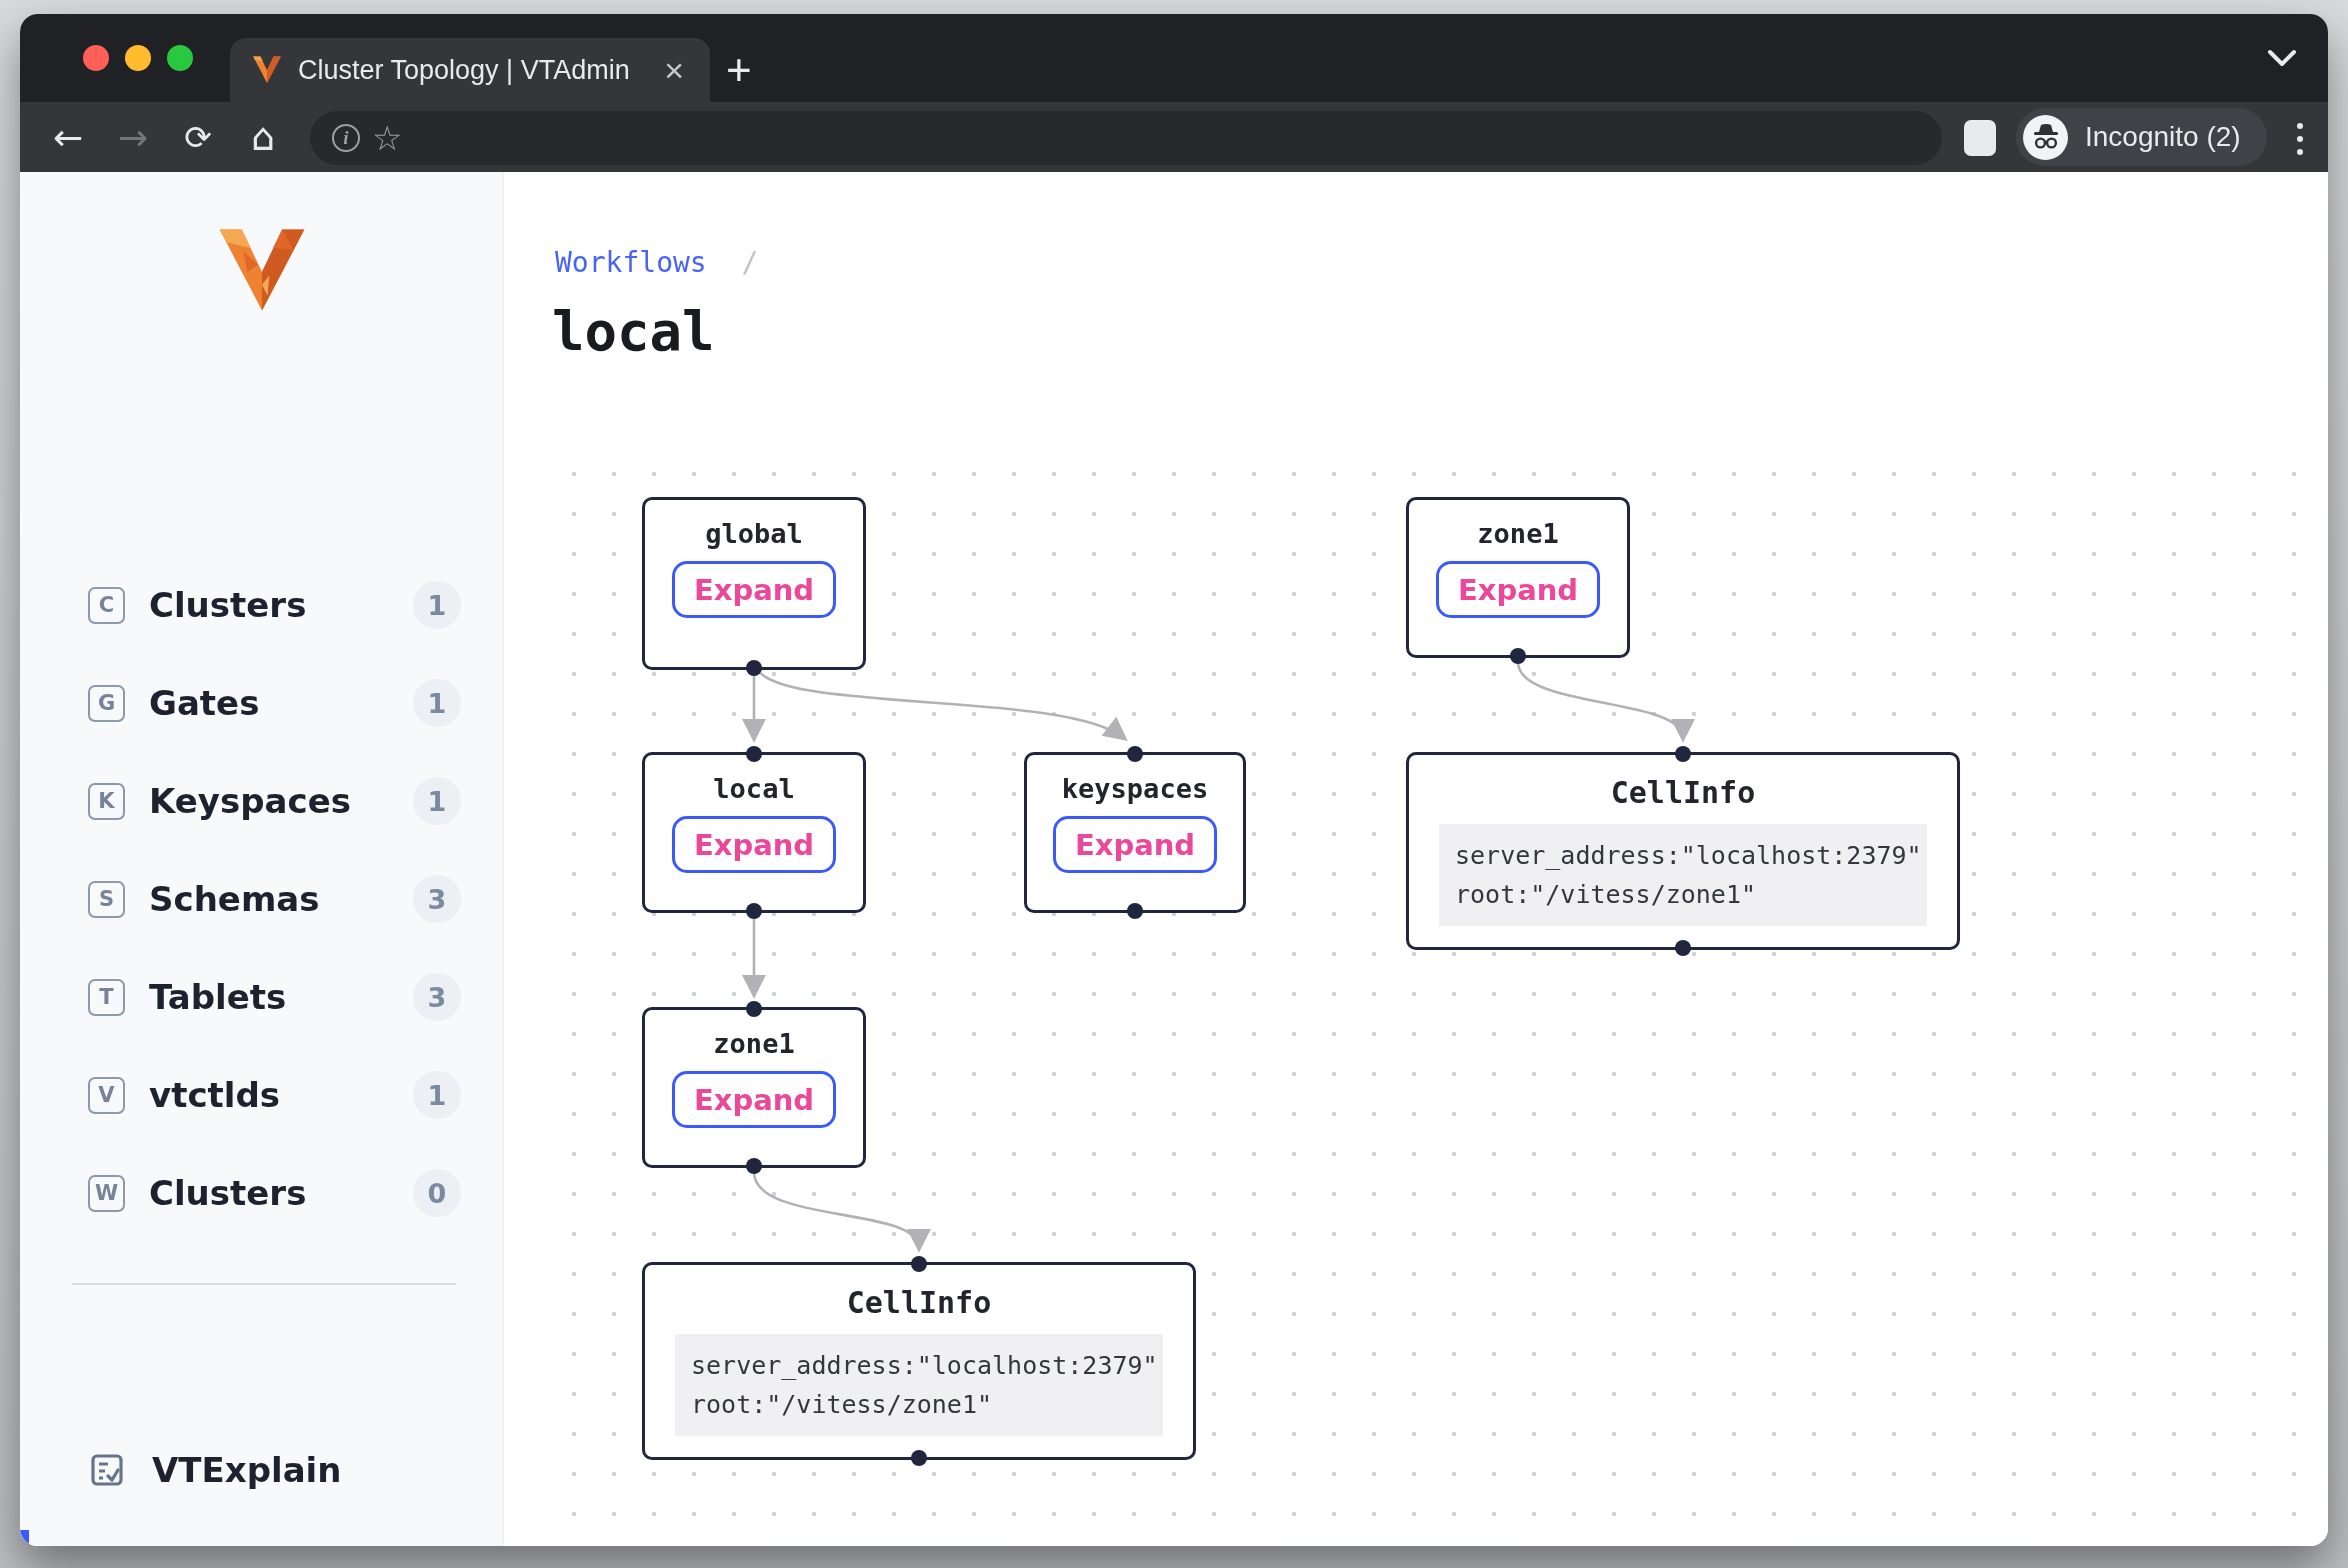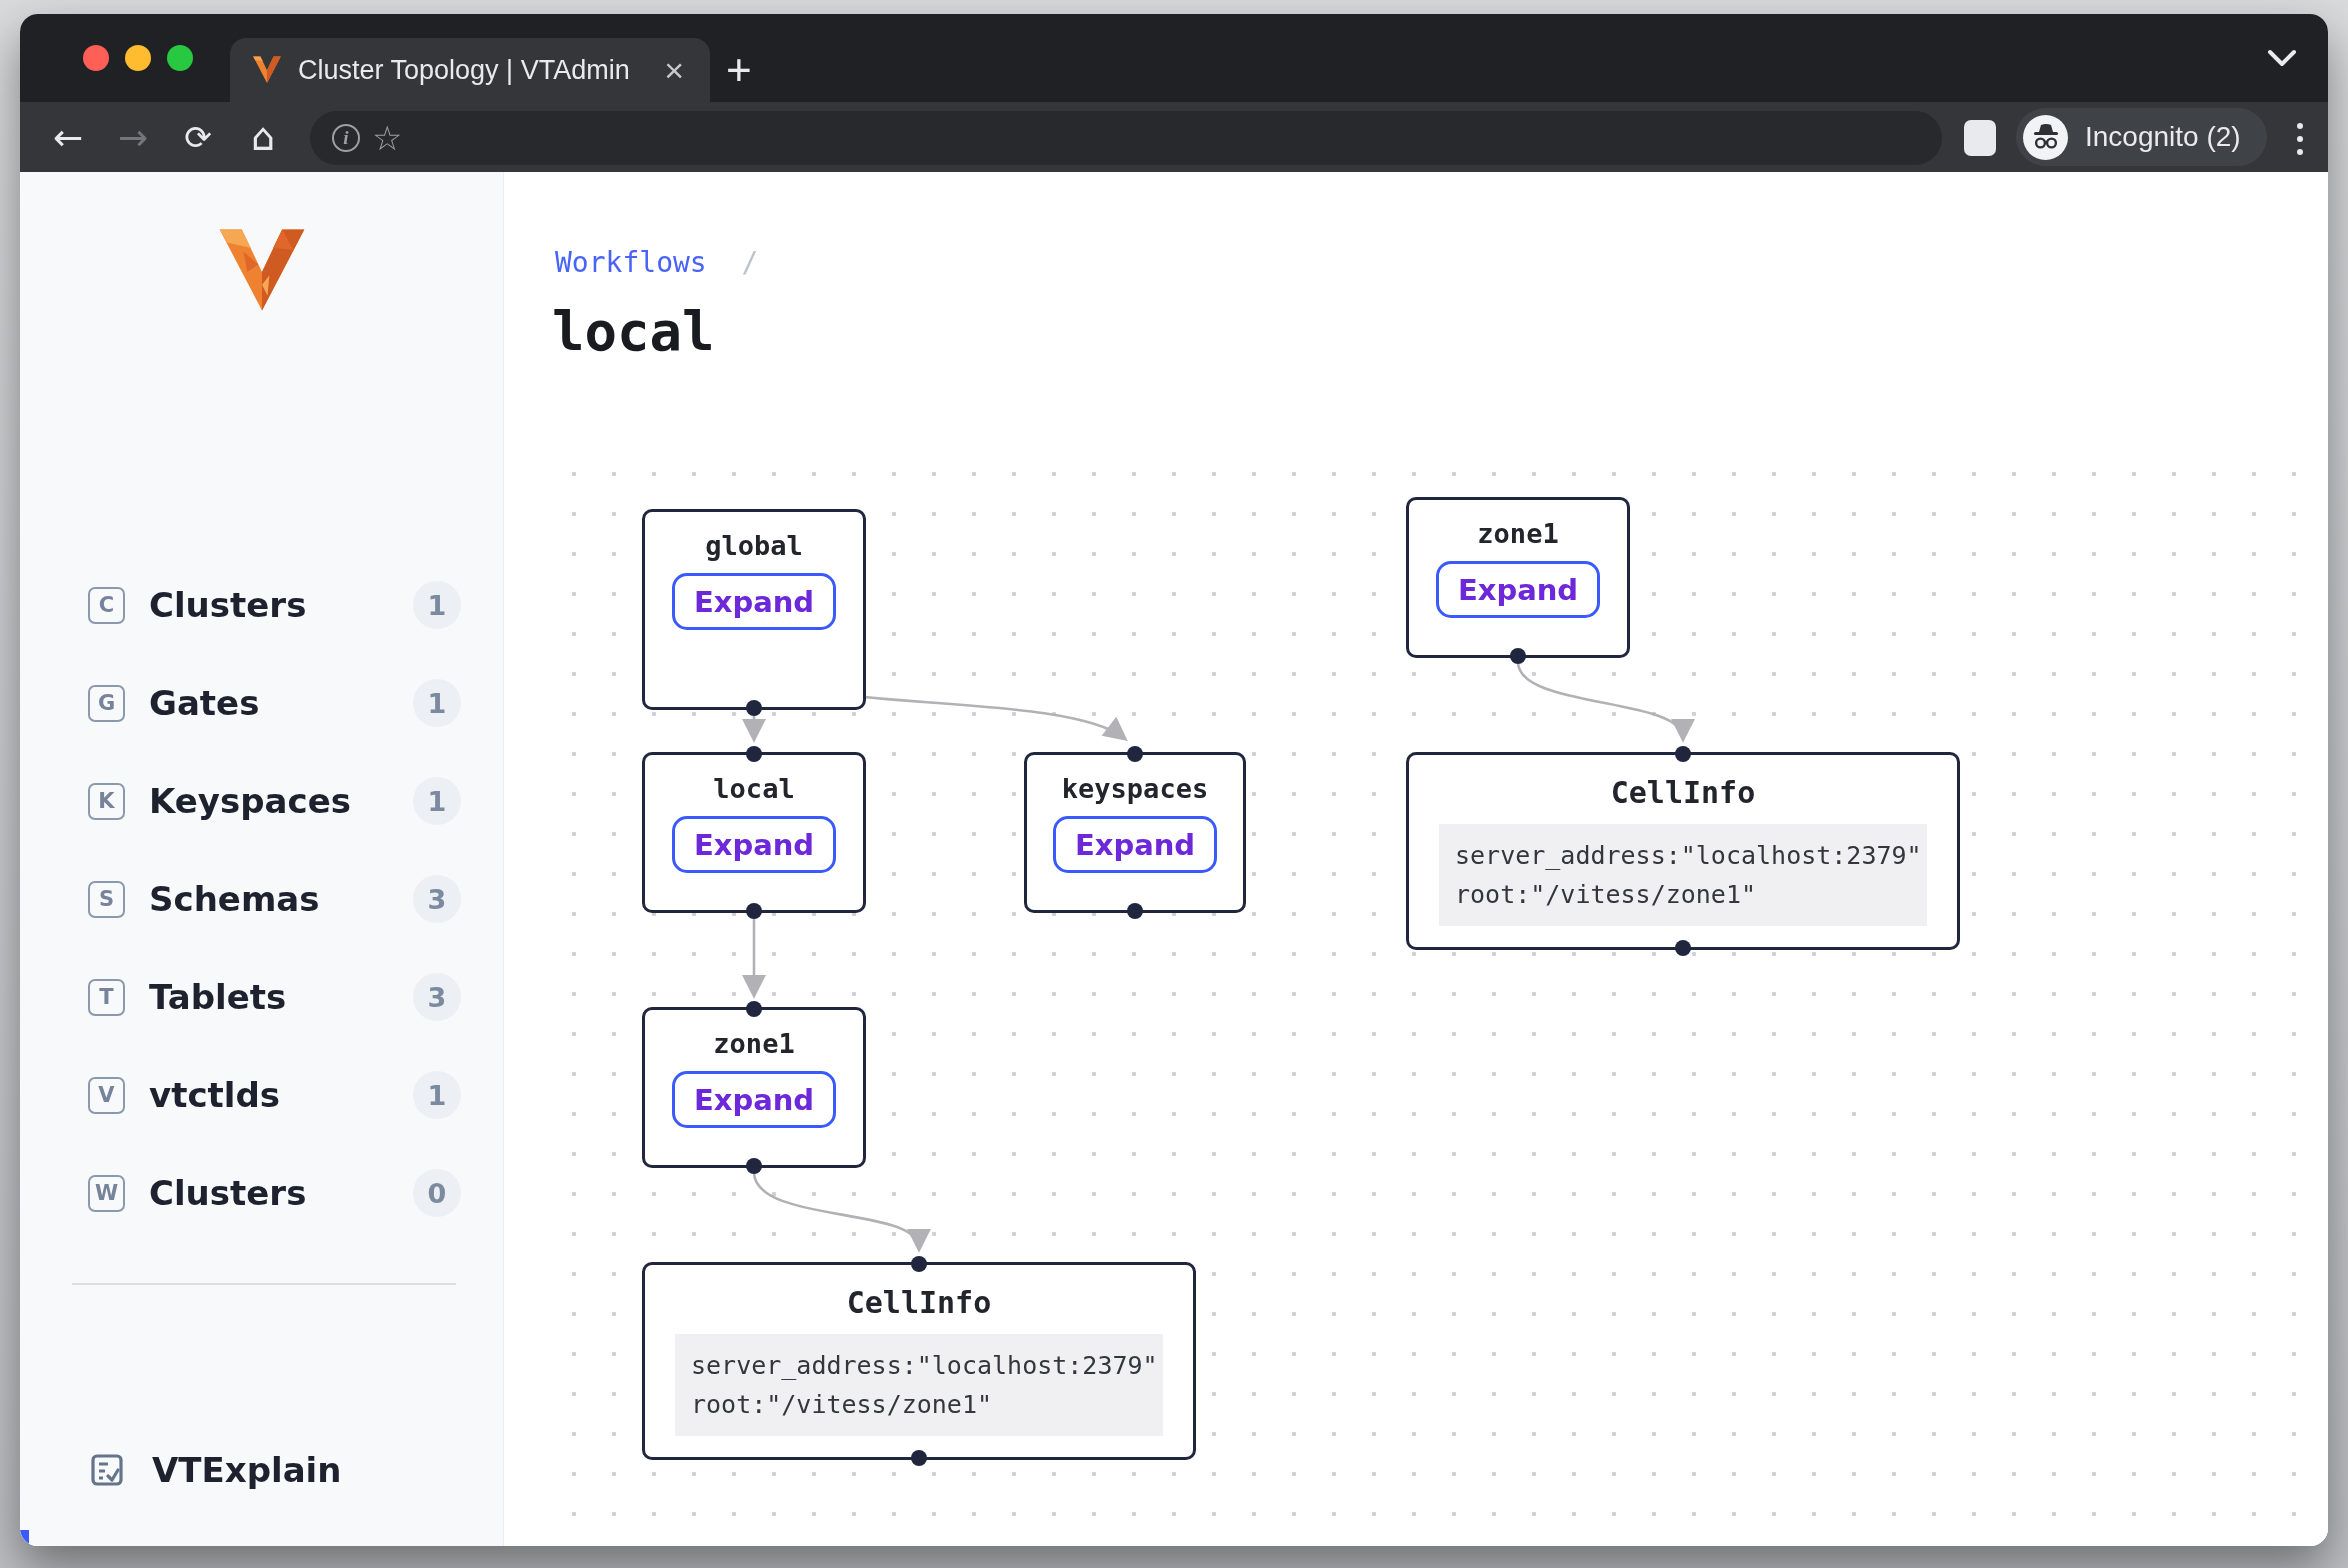--- a/index.html
+++ b/index.html
@@ -87,32 +87,32 @@
                 font-weight:bold; font-size:54px; color:#191b20; }
 
   .dots-bg { position:absolute; left:36px; top:298px; right:0; bottom:0;
              background-image:radial-gradient(circle, #cfd1d7 2px, transparent 2.5px);
              background-size:40px 40px; background-position:14px 24px; }
 
   .edges { position:absolute; left:0; top:0; width:1824px; height:1374px; }
 
   
   .gnode { position:absolute; background:#fff; border:3px solid #20263d; border-radius:10px; }
-  .n-global    { left:138px; top:337px; width:224px; height:201px; }
+  .n-global    { left:138px; top:325px; width:224px; height:173px; }
   .n-zone1t    { left:902px; top:325px; width:224px; height:161px; }
   .n-cells     { left:138px; top:580px; width:224px; height:161px; }
   .n-keyspaces { left:520px; top:580px; width:222px; height:161px; }
   .n-cellinfoR { left:902px; top:580px; width:554px; height:198px; }
   .n-zone1b    { left:138px; top:835px; width:224px; height:161px; }
   .n-cellinfoB { left:138px; top:1090px; width:554px; height:198px; }
 
   .gnode .ntitle { margin-top:18px; text-align:center; font-family:"DejaVu Sans Mono", monospace;
                    font-weight:bold; font-size:27px; color:#23252c; }
   .expand-btn { display:block; margin:12px auto 0; width:164px; height:57px; background:#fff;
-                border:3px solid #3b5afd; border-radius:15px; color:#6d28d9;
+                border:3px solid #3b5afd; border-radius:15px; color:#ec4899;
                 font-family:"DejaVu Sans", sans-serif; font-weight:bold; font-size:29px; }
   .info-title { margin-top:20px; text-align:center; font-family:"DejaVu Sans Mono", monospace;
                 font-weight:bold; font-size:30px; color:#23252c; }
   .code-block { margin:14px 30px 0; background:#f0f0f2; padding:12px 16px;
                 font-family:"DejaVu Sans Mono", monospace; font-size:25px; line-height:39px; color:#33363d;
                 white-space:nowrap; overflow:hidden; }
   .port { position:absolute; left:50%; width:16px; height:16px; margin-left:-8px;
           background:#20263d; border-radius:50%; }
   .port-top { top:-9px; } .port-bottom { bottom:-9px; }
 </style>

